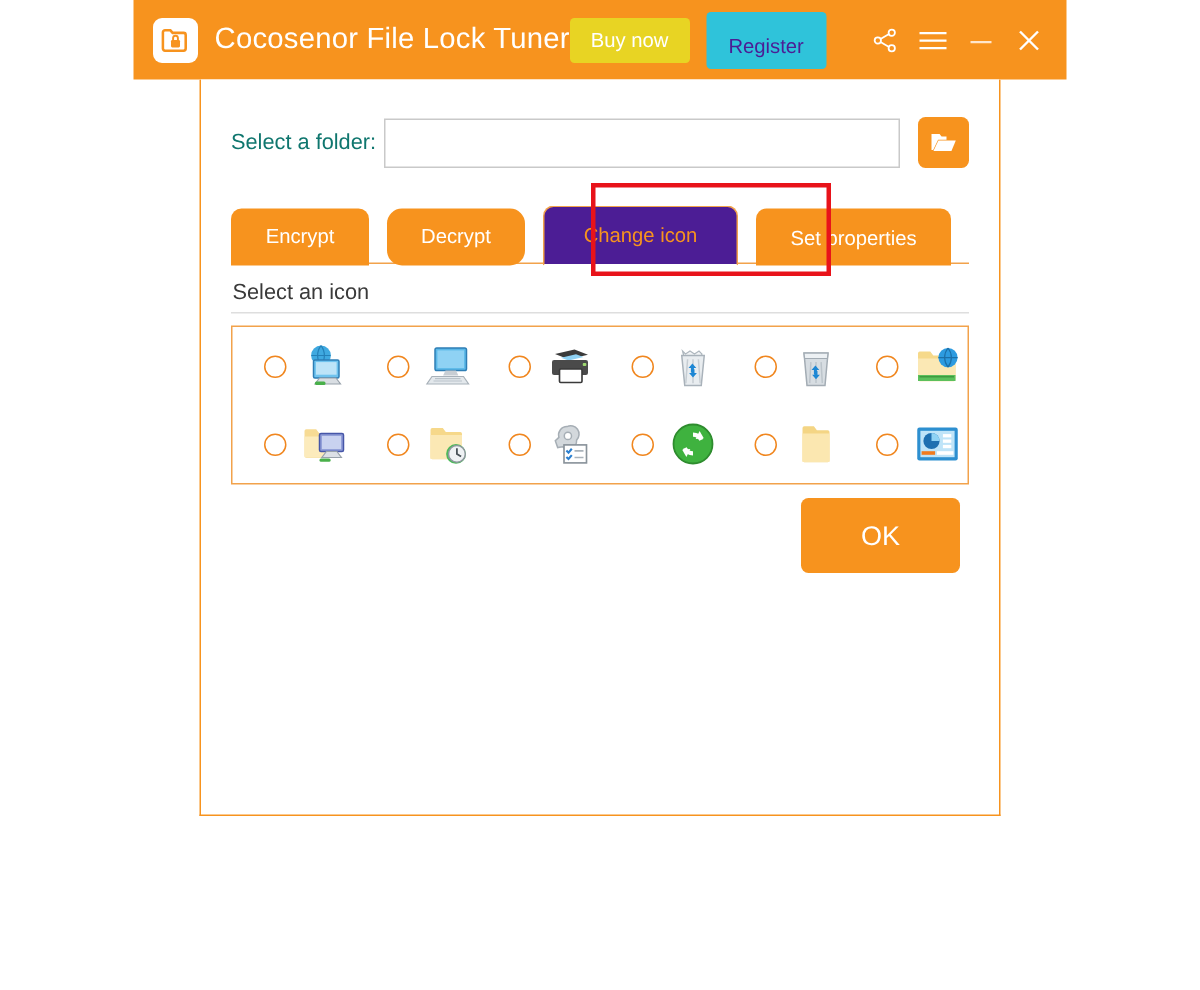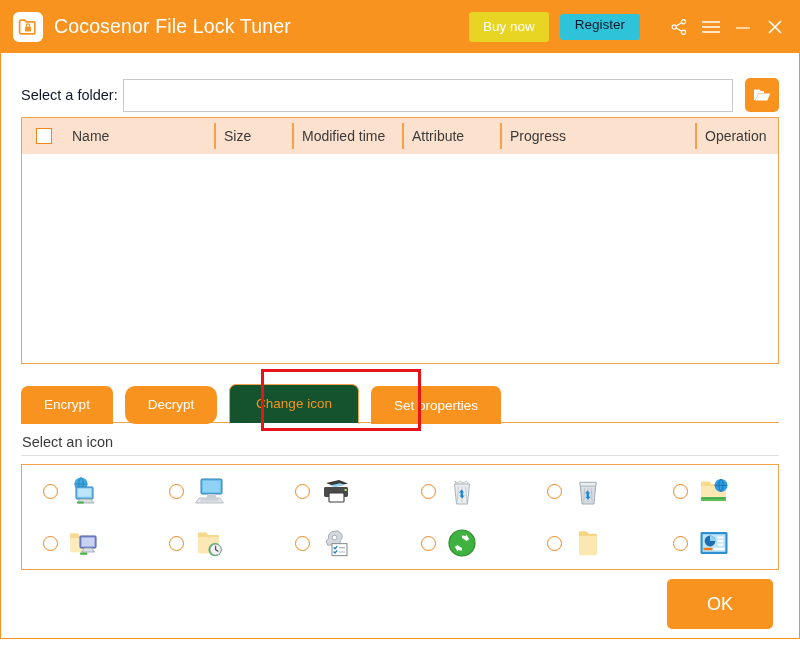--- a/index.html
+++ b/index.html
@@ -6,21 +6,21 @@
   html, body {
     width: 800px; height: 660px;
     font-family: "Liberation Sans", sans-serif;
     background: #ffffff;
     overflow: hidden;
   }
   .app {
     position: relative;
     width: 800px; height: 544px;
     background: #ffffff;
-    display: flex; flex-direction: column;
+    display: flex; flex-direction: column; align-items: center;
   }
 
   
   .titlebar {
     height: 53px; min-height: 53px;
     background: #F7931E;
     display: flex; align-items: center;
     padding: 0 14px 0 13px;
     position: relative;
   }
@@ -45,26 +45,26 @@
     border: none;
     border-radius: 3px;
     font-family: "Liberation Sans", sans-serif;
     font-size: 13.5px;
     padding: 7px 14px 8px;
     cursor: pointer;
     margin-right: 11px;
   }
   .btn-register {
     background: #2FC3DA;
-    color: #0f172a;
+    color: #4c1d95;
     border: none;
     border-radius: 3px;
     font-family: "Liberation Sans", sans-serif;
     font-size: 13.5px;
-    padding: 3px 15px 8px;
+    padding: 15px 15px 8px;
     cursor: pointer;
     margin-right: 18px;
   }
   .tb-ico {
     width: 22px; height: 22px;
     display: flex; align-items: center; justify-content: center;
     cursor: pointer;
     margin-left: 10px;
   }
   .tb-ico svg { display: block; }
@@ -81,21 +81,21 @@
   }
 
   
   .folder-row {
     display: flex; align-items: center;
     padding-top: 20px;
     height: 64px;
   }
   .folder-label {
     font-size: 14.5px;
-    color: #0f172a;
+    color: #0f766e;
     margin-right: 5px;
     white-space: nowrap;
   }
   .folder-input {
     flex: 1 1 auto;
     height: 33px;
     border: 1px solid #c9c9c9;
     background: #ffffff;
     font-family: "Liberation Sans", sans-serif;
     font-size: 13px;
@@ -171,21 +171,21 @@
     border-radius: 7px 7px 0 0;
     font-family: "Liberation Sans", sans-serif;
     font-size: 13.5px;
     padding: 0 18px;
     margin-right: 12px;
     cursor: pointer;
     position: relative;
     bottom: -1.5px;
   }
   .tab.active {
-    background: #14532d;
+    background: #4c1d95;
     color: #F7931E;
     border: 1.5px solid #F2A24B;
     border-bottom: 1.5px solid #ffffff;
     height: 40px;
   }
   .tab.t-encrypt { width: 92px; padding: 0; }
   .tab.t-decrypt { width: 92px; padding: 0; border-radius: 10px; }
   .tab.t-changeicon { width: 130px; padding: 0; }
   .tab.t-setprops { width: 130px; padding: 12px; }
   .tab.t-shred { width: 118px; padding: 0; }
@@ -313,32 +313,20 @@
       <div class="folder-label">Select a folder:</div>
       <input class="folder-input" type="text" placeholder="" style="">
       <button class="folder-btn">
         <svg width="20" height="18" viewBox="0 0 20 18">
           <path d="M2 3.4h5.4l1.3 1.6H12v2.2H6.4L3.1 14H2z" fill="#ffffff"></path>
           <path d="M6.6 7.6h11.6L15.3 14.6H3.3z" fill="#ffffff"></path>
         </svg>
       </button>
     </div>
 
-    <div class="filelist">
-      <div class="fl-head">
-        <div class="hdr-check"></div>
-        <div class="col c-name">Name</div>
-        <div class="col c-size sep">Size</div>
-        <div class="col c-mod sep">Modified time</div>
-        <div class="col c-attr sep">Attribute</div>
-        <div class="col c-prog sep">Progress</div>
-        <div class="col c-oper sep">Operation</div>
-      </div>
-      <div class="fl-body"></div>
-    </div>
 
     <div class="tabstrip">
       <button class="tab t-encrypt">Encrypt</button>
       <button class="tab t-decrypt">Decrypt</button>
       <button class="tab t-changeicon active">Change icon</button>
       <button class="tab t-setprops">Set properties</button>
       <div class="annot-box"></div>
     </div>
 
     <div class="sec-label">Select an icon</div>

